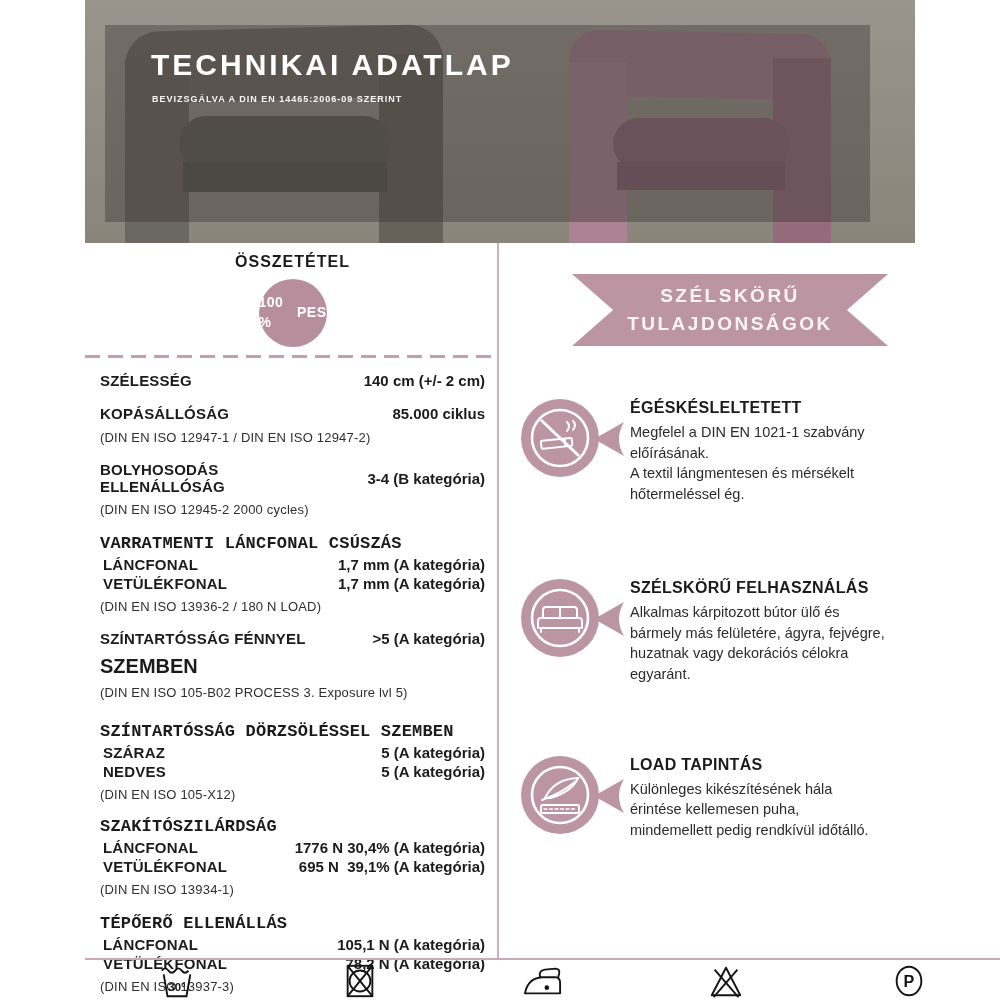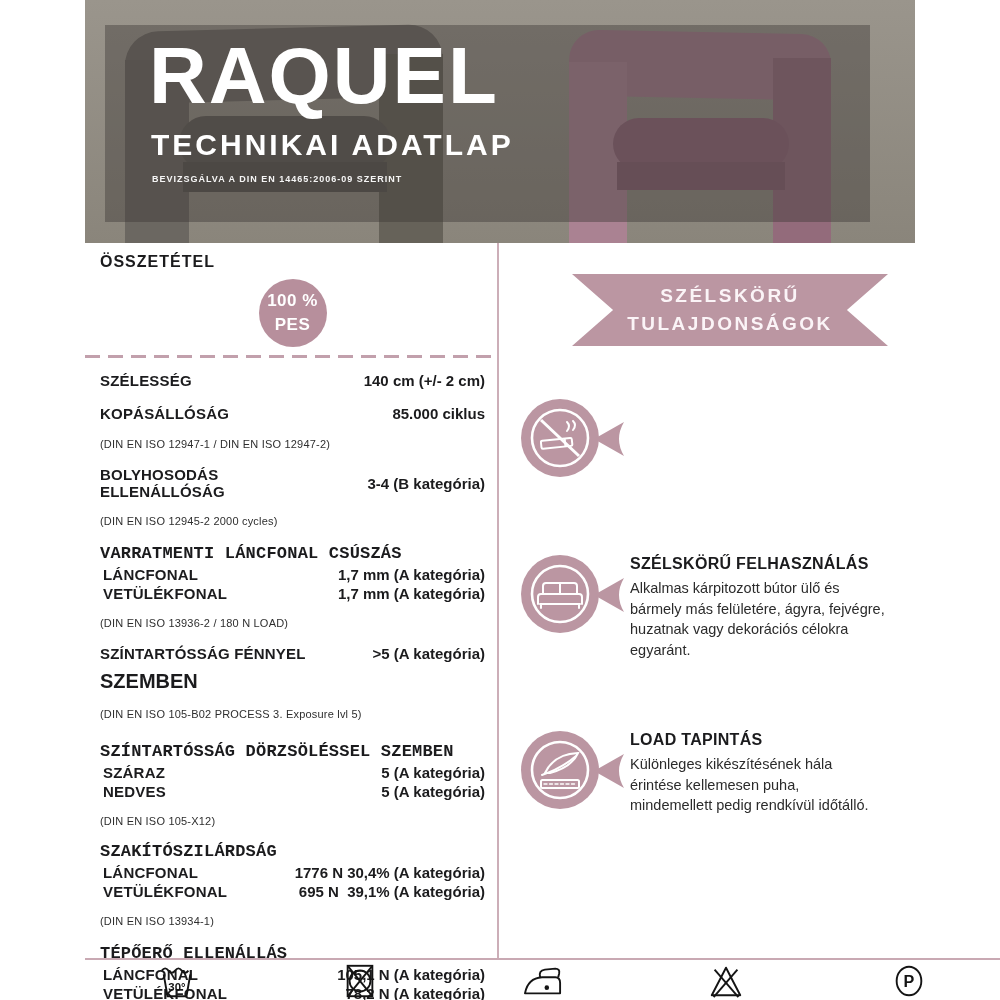--- a/index.html
+++ b/index.html
@@ -15,33 +15,33 @@
   .header-text{position:absolute;left:64px;top:36px;color:#ffffff;}
   .page-title{font-size:80px;font-weight:800;letter-spacing:2px;line-height:1;margin:0;}
   .page-subtitle{font-size:30px;font-weight:700;letter-spacing:3px;margin:14px 0 0 2px;line-height:1;}
   .tested-note{font-size:9px;font-weight:700;letter-spacing:1px;margin:14px 0 0 3px;opacity:.95;}
   
   .left-col{position:absolute;left:85px;top:243px;width:412px;padding:10px 12px 0 15px;box-sizing:border-box;}
   .right-col{position:absolute;left:498px;top:243px;width:417px;box-sizing:border-box;}
   .v-divider{position:absolute;left:497px;top:243px;width:2px;height:716px;background:#ccaeb8;}
   .bottom-line{position:absolute;left:85px;top:958px;width:915px;height:2px;background:#c9a9b3;}
   
-  .composition-heading{text-align:left;font-size:16px;font-weight:800;letter-spacing:1px;margin:0 0 8px 0;}
+  .composition-heading{text-align:center;font-size:16px;font-weight:800;letter-spacing:1px;margin:0 0 8px 0;}
   .badge{width:68px;height:68px;border-radius:50%;background:#b78f9c;color:#fff;margin:4px auto 0 auto;
-    display:flex;flex-direction:column;align-items:center;justify-content:center;font-weight:800;font-size:17px;line-height:1.4;letter-spacing:.5px;}
+    display:flex;flex-direction:row;align-items:center;justify-content:center;font-weight:800;font-size:14px;line-height:1.4;letter-spacing:.5px;}
   .dashed-sep{height:3px;margin:8px -12px 0 -15px;
     background:repeating-linear-gradient(90deg,#c2a0ac 0 15px,transparent 15px 23px);}
   
   .specs{margin-top:14px;}
   .spec-group{margin-bottom:17px;}
   .spec-row{display:flex;justify-content:space-between;align-items:flex-start;}
   .spec-label{font-weight:800;font-size:15px;letter-spacing:.2px;white-space:pre-line;line-height:1.15;}
   .spec-value{font-weight:800;font-size:15px;white-space:pre;text-align:right;line-height:1.15;}
   .spec-heading{font-weight:800;font-size:17px;letter-spacing:.2px;line-height:1.15;margin-bottom:2px;font-family:Liberation Mono, monospace;}
-  .spec-note{font-size:11px;color:#2e2e2e;margin-top:15px;letter-spacing:.2px;}
+  .spec-note{font-size:13px;color:#2e2e2e;margin-top:7px;letter-spacing:.2px;}
   .sub-row{padding-left:3px;margin-top:2px;}
   .label2{font-weight:800;font-size:20px;margin-top:8px;}
   .mb16{margin-bottom:16px;} .mb22{margin-bottom:22px;} .mb15{margin-bottom:15px;}
   
   .banner{width:316px;height:72px;margin:31px 0 0 74px;background:#bb96a2;color:#fbf4f7;
     clip-path:polygon(0 0,100% 0,87% 50%,100% 100%,0 100%,13% 50%);
     display:flex;flex-direction:column;align-items:center;justify-content:center;
     font-weight:700;font-size:19px;letter-spacing:2.5px;line-height:1.5;text-align:center;}
   .feature{display:flex;margin:52px 8px 0 22px;}
   .feature-icon{position:relative;flex:0 0 110px;width:110px;height:82px;}
@@ -76,21 +76,20 @@
     <g>
       <rect x="484" y="32" width="262" height="66" rx="30" fill="#a37a8b" transform="rotate(1.2 615 65)"></rect>
       <rect x="484" y="62" width="58" height="181" fill="#aa8292"></rect>
       <rect x="688" y="58" width="58" height="185" fill="#936b7b"></rect>
       <rect x="528" y="118" width="176" height="52" rx="26" fill="#8d6576"></rect>
       <rect x="532" y="162" width="168" height="28" fill="#855f6f"></rect>
     </g>
   </svg>
   <div class="header-overlay"></div>
   <div class="header-text">
-    <h1 class="page-title">RAQUEL</h1>
     <div class="page-subtitle">TECHNIKAI ADATLAP</div>
     <div class="tested-note">BEVIZSGÁLVA A DIN EN 14465:2006-09 SZERINT</div>
   </div>
 </div>
 
 <div class="left-col">
   <div class="composition-heading">ÖSSZETÉTEL</div>
   <div class="badge">
     <span>100 %</span>
     <span>PES</span>
@@ -205,20 +204,27 @@
         <g transform="rotate(-6 40 44)">
           <rect x="21" y="41" width="31" height="8" rx="1.5" fill="none" stroke="#ffffff" stroke-width="2"></rect>
           <line x1="45" y1="41" x2="45" y2="49" stroke="#ffffff" stroke-width="2"></line>
         </g>
         <path d="M47 24 q4 4 0 9 M53 23 q4 4 0 9" fill="none" stroke="#ffffff" stroke-width="2" stroke-linecap="round"></path>
         <line x1="21" y1="22" x2="59" y2="58" stroke="#ffffff" stroke-width="3"></line>
       </svg>
       <svg class="ptr" width="34" height="40" viewBox="0 0 34 40">
         <path d="M1 20 L31 3 Q21 20 31 37 Z" fill="#bb96a2"></path>
       </svg>
+    </div>
+    <div class="feature-text">
+      <div class="feature-title">ÉGÉSKÉSLELTETETT</div>
+      <div class="feature-body">Megfelel a DIN EN 1021-1 szabvány
+előírásának.
+A textil lángmentesen és mérsékelt
+hőtermeléssel ég.</div>
     </div>
   </div>
 
   <div class="feature" style="margin-top:74px">
     <div class="feature-icon">
       <svg class="circ" width="80" height="80" viewBox="0 0 80 80">
         <circle cx="40" cy="40" r="39" fill="#bb96a2"></circle>
         <circle cx="40" cy="40" r="28" fill="none" stroke="#ffffff" stroke-width="2.6"></circle>
         <g fill="none" stroke="#ffffff" stroke-width="2" stroke-linecap="round">
           <path d="M20 50 h40"></path>

